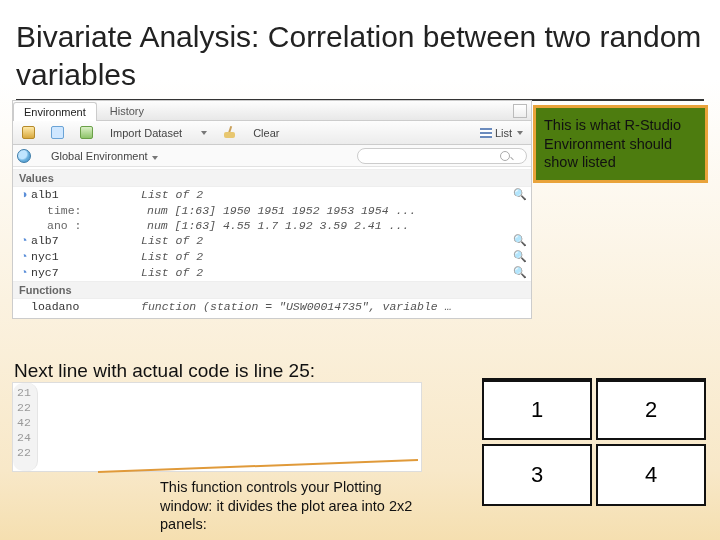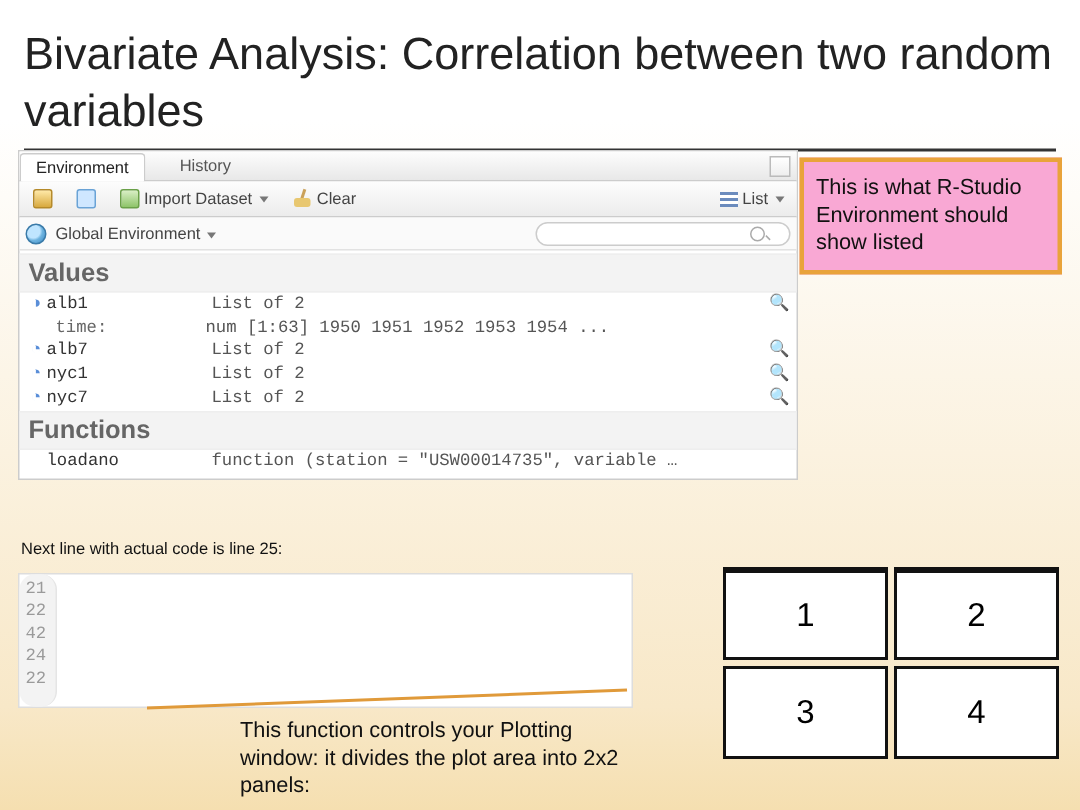--- a/index.html
+++ b/index.html
@@ -43,21 +43,21 @@
     border-bottom: 1px solid #ccc;
     height: 20px;
     align-items: flex-end;
   }
   .env-tab {
     padding: 3px 10px 3px 10px;
     font-size: 11px;
     color: #555;
     border: 1px solid transparent;
     border-bottom: none;
-    margin-right: 12px;
+    margin-right: 2px;
     border-radius: 3px 3px 0 0;
   }
   .env-tab.active {
     background: #fff;
     border-color: #ccc;
     color: #222;
     position: relative; top: 1px;
   }
   .env-tab-spacer { flex:1; }
   .env-popicon {
@@ -68,21 +68,21 @@
   }
   .env-toolbar {
     display: flex; align-items: center;
     gap: 6px;
     padding: 3px 4px;
     background: linear-gradient(#fdfdfd,#ececec);
     border-bottom:1px solid #ccc;
     height: 24px;
   }
   .tool-btn {
-    display:flex; align-items:center; gap:3px;
+    display:flex; align-items:center; gap:17px;
     padding: 1px 5px;
     color:#444;
     font-size:11px;
     border-radius:3px;
   }
   .icon-sq { width:13px; height:13px; display:inline-block; }
   .icon-open { background: linear-gradient(#ffe9a8,#d8a93e); border:1px solid #b58a2a; border-radius:2px;}
   .icon-save { background:#cfe7ff; border:1px solid #6aa3d6; border-radius:2px;}
   .icon-import { background: linear-gradient(#d9efc5,#8ec46a); border:1px solid #6aa048; border-radius:2px;}
   .icon-broom {
@@ -93,21 +93,21 @@
   .dd-caret {
     width:0;height:0;border-left:3px solid transparent;border-right:3px solid transparent;border-top:4px solid #777;display:inline-block;margin-left:2px;
   }
   .tool-spacer{flex:1;}
   .list-dd {
     display:flex;align-items:center;gap:3px;
     font-size:11px;color:#444;padding:0 4px;
   }
   .list-icon{width:12px;height:10px;display:inline-block;background:repeating-linear-gradient(#6b8bbd 0 2px,#fff 2px 4px);}
   .env-scope {
-    display:flex;align-items:center;gap:6px;
+    display:flex;align-items:center;gap:20px;
     padding:3px 4px;
     border-bottom:1px solid #e2e2e2;
     background:#fafafa;
     height:22px;
   }
   .globe-icon{
     width:14px;height:14px;border-radius:50%;
     background: radial-gradient(circle at 35% 35%, #bfe5ff 0 40%, #6fb4e0 55%, #3a87c2 100%);
     border:1px solid #3a7aa8;
   }
@@ -119,46 +119,46 @@
   }
   .env-search::before{
     content:"";position:absolute;right:16px;top:2px;width:8px;height:8px;border:1px solid #aaa;border-radius:50%;
   }
   .env-search::after{
     content:"";position:absolute;right:12px;top:9px;width:4px;height:1px;background:#aaa;transform:rotate(45deg);
   }
   .env-body{padding:2px 0 4px 0;}
   .section-hdr{
     background:#f3f3f3;color:#666;font-weight:bold;
-    font-size:17px;padding:2px 6px;border-top:1px solid #eee;border-bottom:1px solid #eee;
+    font-size:11px;padding:2px 6px;border-top:1px solid #eee;border-bottom:1px solid #eee;
   }
   .row{display:flex;align-items:flex-start;padding:1px 4px;font-family:Consolas, "Courier New", monospace;font-size:11.5px;color:#333;white-space:nowrap;}
   .row .exp{width:14px;display:inline-block;color:#5a8ed8;text-align:center;cursor:default;}
   .row .name{width:110px;color:#333;}
-  .row .desc{color:#555;flex:1;overflow:hidden;text-overflow:ellipsis;}
-  .row.sub{padding-left:24px;color:#666;align-items:center;}
+  .row .desc{color:#555;flex:1;overflow:hidden;text-overflow:ellipsis;font-style:italic;}
+  .row.sub{padding-left:34px;color:#666;align-items:center;}
   .row.sub .name{width:100px;color:#666;}
   .magnify-btn{width:14px;height:14px;margin-left:auto;color:#888;text-align:center;font-size:11px;line-height:14px;}
 
   .callout-box {
     position:absolute;
     top:105px; right:12px;
     width:175px;
-    background:#f9a8d4;
+    background:#4d7c0f;
     border:3px solid #e9a33a;
     padding:8px 8px;
     font-size:14.5px;
     color:#111;
     line-height:1.28;
   }
 
   .next-line-label{
     position:absolute;
     top:360px;left:14px;
-    font-size:11px;color:#111;
+    font-size:19px;color:#111;
   }
 
   .code-panel{
     position:absolute;top:382px;left:12px;width:410px;height:90px;
     background:#fff;border:1px solid #ddd;
     font-family:Consolas,"Courier New",monospace;font-size:11.5px;
     display:flex;
   }
   .gutter{background:#f3f3f3;color:#9a9a9a;text-align:right;padding:2px 6px 2px 4px;border-right:1px solid #e5e5e5;border-radius:10px;}
   .gutter div{height:15px;line-height:15px;}
@@ -238,20 +238,24 @@
     <div class="row">
       <span class="exp">◑</span>
       <span class="name">alb1</span>
       <span class="desc">List of 2</span>
       <span class="magnify-btn">🔍</span>
     </div>
     <div class="row sub">
       <span class="name">time:</span>
       <span class="desc">num [1:63] 1950 1951 1952 1953 1954 ...</span>
     </div>
+    <div class="row sub">
+      <span class="name">ano :</span>
+      <span class="desc">num [1:63] 4.55 1.7 1.92 3.59 2.41 ...</span>
+    </div>
 
     <div class="row">
       <span class="exp">◔</span>
       <span class="name">alb7</span>
       <span class="desc">List of 2</span>
       <span class="magnify-btn">🔍</span>
     </div>
     <div class="row">
       <span class="exp">◔</span>
       <span class="name">nyc1</span>

